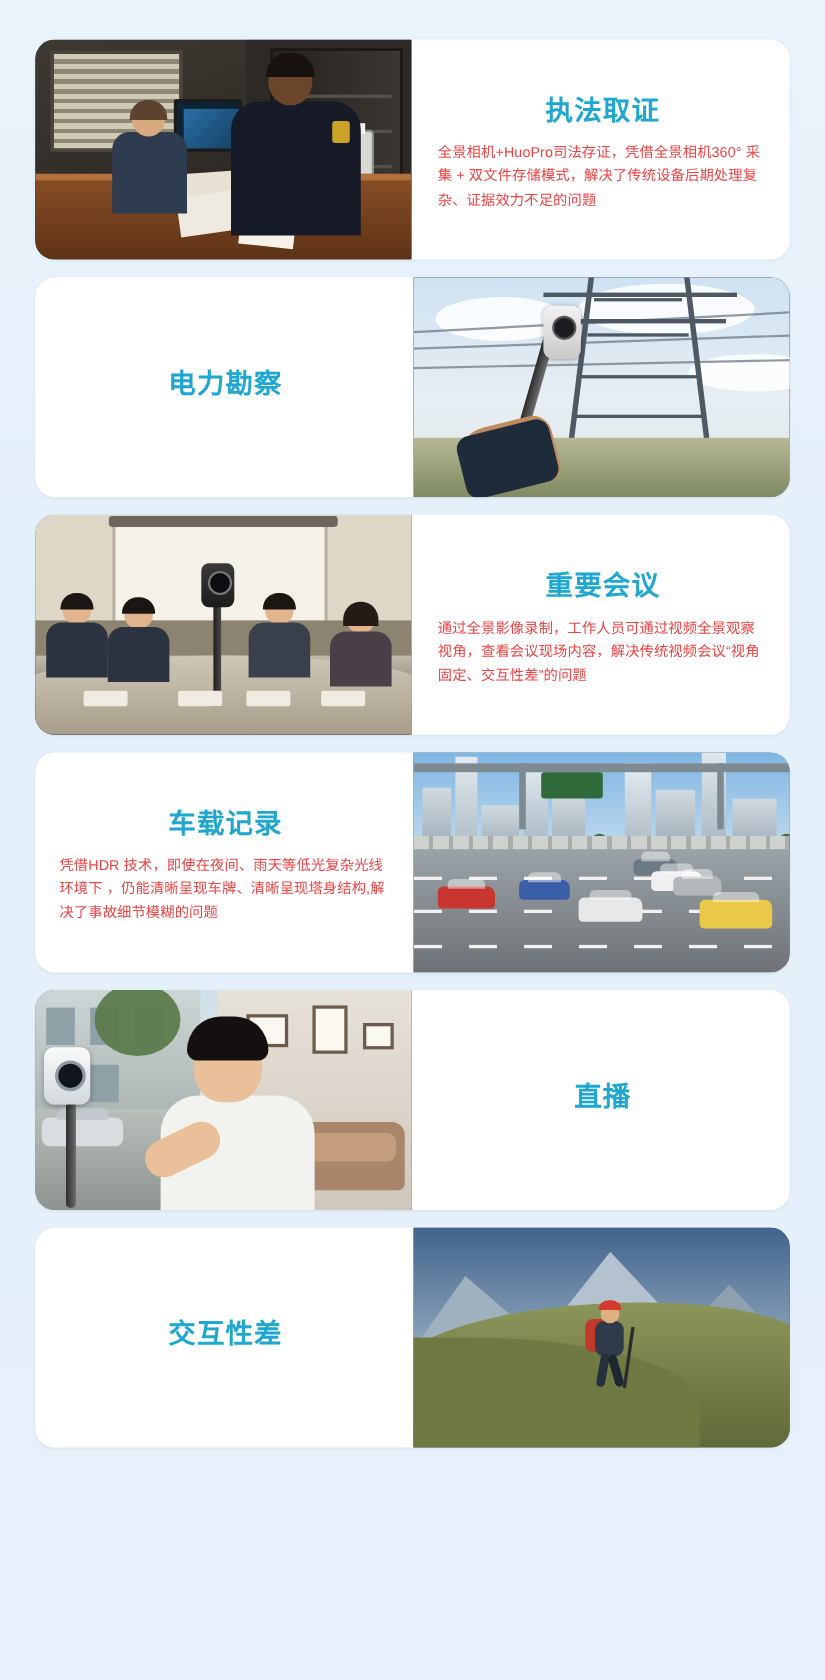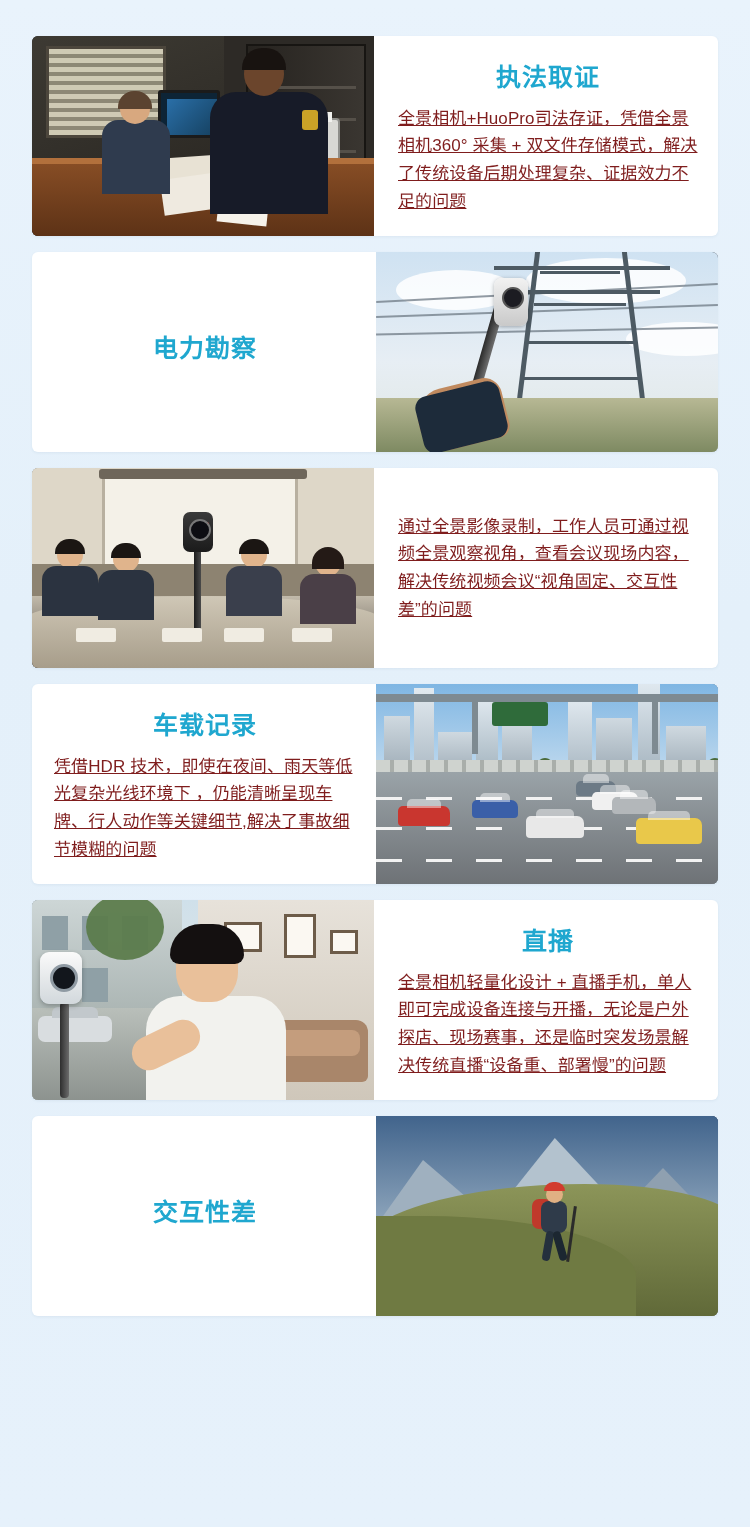--- a/index.html
+++ b/index.html
@@ -54,21 +54,21 @@
   
   .cards {
     margin-top: 18px;
     padding: 0 32px;
     display: flex;
     flex-direction: column;
     gap: 16px;
   }
   .card {
     background: #ffffff;
-    border-radius: 6px;
+    border-radius: 18px;
     overflow: hidden;
     display: flex;
     align-items: stretch;
     box-shadow: 0 1px 3px rgba(40,80,120,0.07);
     min-height: 200px;
   }
   .card.img-right { flex-direction: row-reverse; }
 
   .card-photo {
     width: 342px;
@@ -87,25 +87,24 @@
   .card.img-left .card-text { padding-left: 24px; padding-right: 20px; }
   .card-title {
     font-size: 25px;
     font-weight: bold;
     color: #1fa7cf;
     text-align: center;
     margin-bottom: 12px;
     letter-spacing: 1px;
   }
   .card-body {
-    font-size: 17px;
+    font-size: 13px;
     line-height: 1.62;
-    color: #7f1d1d;
+    color: #ef4444;
     letter-spacing: 0.1px;
-    text-decoration: underline;
   }
 
   
   .scene { position: absolute; inset: 0; }
 
   
   .s1 { background: linear-gradient(160deg,#3d3a33 0%,#221f1b 100%); }
   .s1 .window { position:absolute; left:14px; top:10px; width:120px; height:92px;
     background: repeating-linear-gradient(180deg,#cfcab4 0px,#cfcab4 5px,#8d8875 5px,#8d8875 9px);
     border:3px solid #4c463c; }
@@ -364,20 +363,21 @@
               <div class="hr"></div>
               <div class="b"></div>
             </div>
           <div class="doc d1"></div>
             <div class="doc d2"></div>
             <div class="doc d3"></div>
             <div class="doc d4"></div>
         </div>
       </div>
       <div class="card-text">
+        <div class="card-title">重要会议</div>
         <div class="card-body">通过全景影像录制，工作人员可通过视频全景观察视角，查看会议现场内容，解决传统视频会议“视角固定、交互性差”的问题</div>
       </div>
     </div>
 
     <div class="card img-right">
       <div class="card-photo">
         <div class="scene s4">
           <div class="sky"></div>
           <div class="bld b1"></div>
             <div class="bld b2"></div>
@@ -404,21 +404,21 @@
             <div class="car cr6"></div>
             <div class="car cr4"></div>
           <div class="car cr2"></div>
             <div class="car cr1"></div>
             <div class="car cr3"></div>
           <div class="car cr5"></div>
         </div>
       </div>
       <div class="card-text">
         <div class="card-title">车载记录</div>
-        <div class="card-body">凭借HDR 技术，即使在夜间、雨天等低光复杂光线环境下 ，仍能清晰呈现车牌、行人动作等关键细节,解决了事故细节模糊的问题</div>
+        <div class="card-body">凭借HDR 技术，即使在夜间、雨天等低光复杂光线环境下 ，仍能清晰呈现车牌、清晰呈现塔身结构,解决了事故细节模糊的问题</div>
       </div>
     </div>
 
     <div class="card img-left">
       <div class="card-photo">
         <div class="scene s5">
           <div class="room"></div>
           <div class="frame f1"></div>
             <div class="frame f2"></div>
             <div class="frame f3"></div>
@@ -432,21 +432,20 @@
             <div class="head"></div>
             <div class="hair"></div>
             <div class="arm"></div>
           </div>
           <div class="stick5"></div>
           <div class="cam5"></div>
         </div>
       </div>
       <div class="card-text">
         <div class="card-title">直播</div>
-        <div class="card-body">全景相机轻量化设计 + 直播手机，单人即可完成设备连接与开播，无论是户外探店、现场赛事，还是临时突发场景解决传统直播“设备重、部署慢”的问题</div>
       </div>
     </div>
 
     <div class="card img-right">
       <div class="card-photo">
         <div class="scene s6">
           <div class="sky6"></div>
           <div class="peak pk1"></div>
             <div class="peak pk2"></div>
             <div class="peak pk3"></div>

